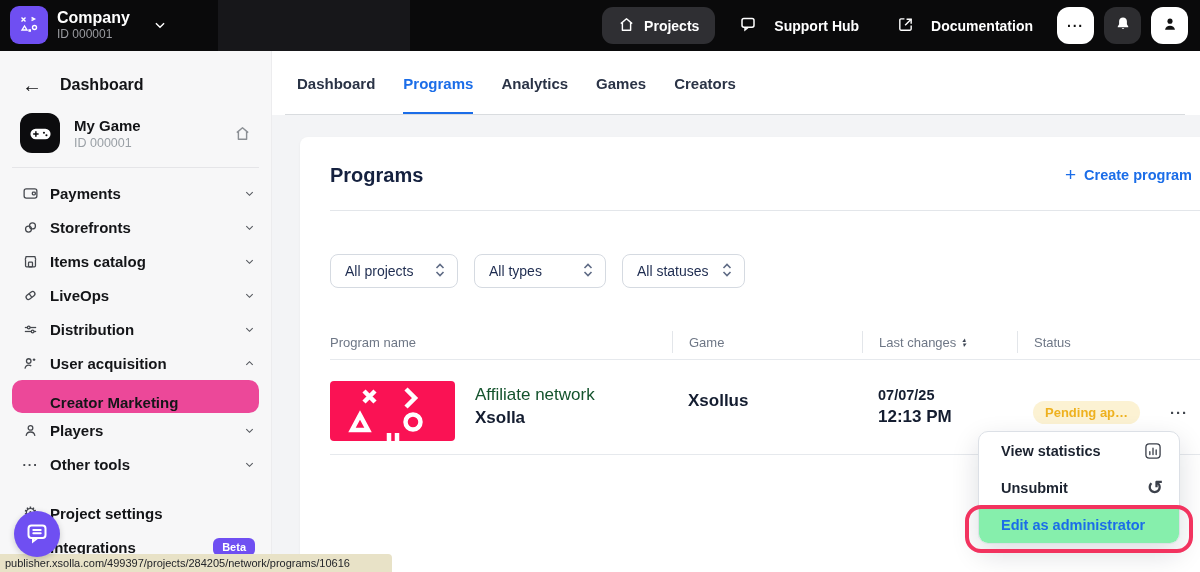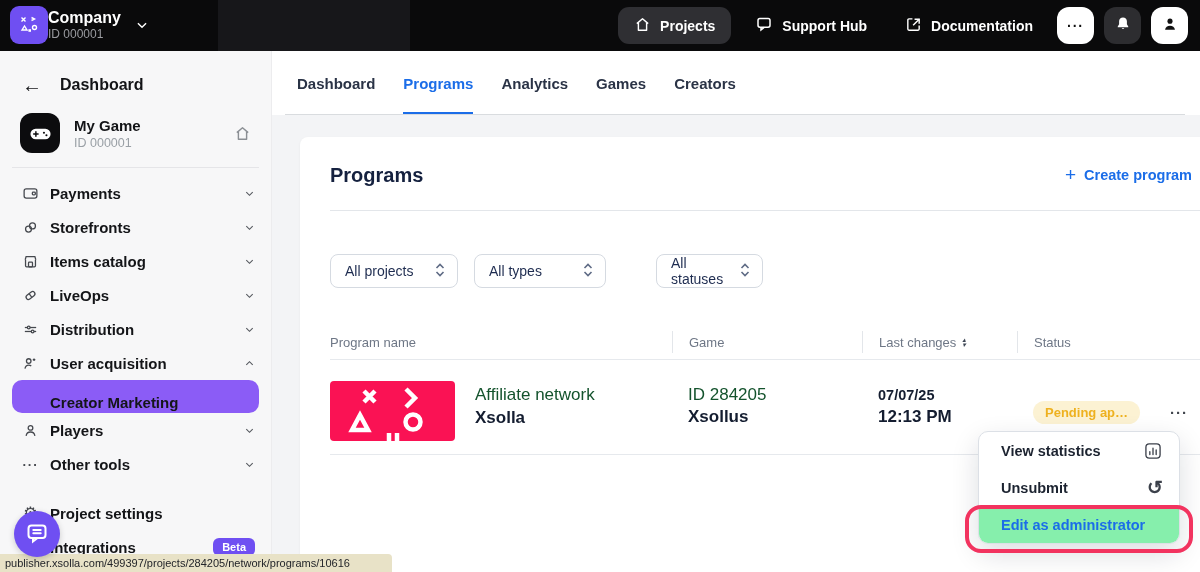--- a/index.html
+++ b/index.html
@@ -3,29 +3,29 @@
 <meta charset="utf-8">
 <style>
   html,body{margin:0;padding:0;background:#fff;}
   *{box-sizing:border-box;}
   .page{position:relative;width:1200px;height:572px;overflow:hidden;
         font-family:"Liberation Sans",sans-serif;background:#f3f4f6;}
 
   
   .topbar{position:absolute;left:0;top:0;width:1200px;height:51px;background:#0a0a0b;z-index:10;}
   .topbar-ghost{position:absolute;left:218px;top:0;width:192px;height:51px;background:#17171a;}
-  .brand{position:absolute;left:10px;top:6px;display:flex;align-items:center;cursor:pointer;}
+  .brand{position:absolute;left:10px;top:6px;display:flex;align-items:center;gap:9px;cursor:pointer;}
   .brand-logo{width:38px;height:38px;border-radius:9px;background:#6f4ff2;display:flex;align-items:center;justify-content:center;}
   .brand-name{color:#fff;font-size:16px;font-weight:700;line-height:19px;}
   .brand-id{color:#9b9ca1;font-size:12px;line-height:15px;}
   .brand-chev{margin-left:14px;display:flex;}
   .topnav{position:absolute;right:12px;top:0;height:51px;display:flex;align-items:center;gap:10px;}
   .topnav-btn{display:flex;align-items:center;gap:9px;background:#2f2f33;border:none;color:#fff;
               font-family:inherit;font-size:14px;font-weight:700;height:37px;padding:0 16px;border-radius:11px;cursor:pointer;}
-  .topnav-link{display:flex;align-items:center;gap:9px;background:none;border:none;color:#fff;
+  .topnav-link{display:flex;align-items:center;gap:17px;background:none;border:none;color:#fff;
               font-family:inherit;font-size:14px;font-weight:700;padding:0 14px;height:37px;cursor:pointer;}
   .icon-btn{width:37px;height:37px;border-radius:12px;border:none;display:flex;align-items:center;justify-content:center;cursor:pointer;padding:0;}
   .icon-btn.light{background:#fff;color:#111;}
   .icon-btn.dark{background:#2d2d30;color:#fff;}
   .dots-glyph{font-weight:700;font-size:14px;letter-spacing:1px;line-height:10px;}
 
   
   .sidebar{position:absolute;left:0;top:51px;width:272px;bottom:0;background:#f7f7f8;border-right:1px solid #ececee;z-index:5;}
   .back-row{display:flex;align-items:center;gap:18px;padding:24px 0 0 22px;cursor:pointer;}
   .back-arrow{font-size:20px;color:#121316;line-height:20px;}
@@ -34,21 +34,21 @@
   .game-logo{width:40px;height:40px;border-radius:12px;background:#0c0c0e;display:flex;align-items:center;justify-content:center;}
   .game-name{font-size:15px;font-weight:700;color:#121316;line-height:19px;}
   .game-id{font-size:12.5px;color:#9aa0a6;line-height:16px;}
   .game-home{margin-left:auto;color:#8b8f94;display:flex;}
   .sb-divider{height:1px;background:#e5e5e8;margin:14px 12px 0 12px;}
   .sb-nav{margin-top:8px;}
   .sb-item{display:flex;align-items:center;height:34px;padding:0 16px 0 22px;cursor:pointer;color:#141518;}
   .sb-ic{width:17px;display:flex;justify-content:center;color:#45484e;flex:none;}
   .sb-label{margin-left:11px;font-size:15px;font-weight:600;}
   .sb-chev{margin-left:auto;display:flex;color:#55585e;}
-  .sb-item.selected{background:#8b5cf6;border-radius:10px;margin:0 12px;padding:12px 4px 0 10px;height:33px;}
+  .sb-item.selected{background:#ec4899;border-radius:10px;margin:0 12px;padding:12px 4px 0 10px;height:33px;}
   .sb-footer{margin-top:15px;}
   .beta-badge{margin-left:auto;background:#6f4ff2;color:#fff;font-size:11px;font-weight:700;
               padding:3px 9px;border-radius:6px;}
   .dots-ic{font-weight:700;font-size:13px;letter-spacing:1px;color:#45484e;}
   .gear-ic{font-size:16px;color:#45484e;line-height:16px;}
 
   
   .main-top{position:absolute;left:272px;top:51px;width:928px;height:64px;background:#fff;z-index:1;}
   .tabs{display:flex;align-items:stretch;gap:28px;height:100%;padding-left:25px;}
   .tab{display:flex;align-items:center;font-size:15px;font-weight:600;color:#2a3346;cursor:pointer;
@@ -60,21 +60,21 @@
         box-shadow:0 1px 3px rgba(16,24,40,.05);z-index:2;}
   .card-header{position:absolute;left:30px;right:8px;top:20px;height:36px;display:flex;align-items:center;justify-content:space-between;}
   .card-title{font-size:20px;font-weight:700;color:#15213f;}
   .create-link{display:flex;align-items:center;gap:8px;background:none;border:none;color:#1b6de8;
                font-family:inherit;font-size:14.5px;font-weight:600;cursor:pointer;padding:0;}
   .create-plus{font-size:19px;font-weight:400;line-height:18px;}
   .card-divider{position:absolute;left:30px;right:0;top:73px;height:1px;background:#e3e6ea;}
   .filters{position:absolute;left:30px;top:117px;display:flex;gap:16px;}
   .filter{height:34px;border:1px solid #d5dae1;border-radius:8px;background:#fff;display:flex;align-items:center;
           justify-content:space-between;padding:0 12px 0 14px;font-size:14px;font-weight:500;color:#1e2c50;cursor:pointer;}
-  .f1{width:128px;}.f2{width:132px;}.f3{width:107px;margin-left:34px;}
+  .f1{width:128px;}.f2{width:132px;}.f3{width:123px;}
 
   .table{position:absolute;left:30px;right:0;top:188px;}
   .t-row{display:grid;grid-template-columns:342px 190px 155px 1fr;}
   .t-head{height:35px;border-bottom:1px solid #e6e9ed;color:#6e7786;font-size:13px;align-items:center;}
   .t-head > div{display:flex;align-items:center;height:22px;}
   .t-head .tc2,.t-head .tc3,.t-head .tc4{border-left:1px solid #e3e6ea;padding-left:16px;}
   .sort-ic{display:inline-flex;flex-direction:column;margin-left:6px;font-size:7px;line-height:5px;color:#3c4554;}
   .t-body{height:95px;border-bottom:1px solid #e6e9ed;cursor:pointer;}
   .cell1{display:flex;gap:20px;padding-top:21px;}
   .row-logo{width:125px;height:60px;border-radius:4px;background:#fa1254;flex:none;overflow:hidden;}
@@ -413,21 +413,20 @@
               <circle cx="83" cy="41" r="7.5"></circle>
               <path d="M59 52v10M67 52v10"></path>
             </svg>
           </div>
           <div class="cell-lines">
             <div class="line-muted">Affiliate network</div>
             <div class="line-dark">Xsolla</div>
           </div>
         </div>
         <div class="cell2">
-          <div class="line-muted">ID 284205</div>
           <div class="line-dark">Xsollus</div>
         </div>
         <div class="cell3">
           <div class="line-first">07/07/25</div>
           <div class="line-dark">12:13 PM</div>
         </div>
         <div class="cell4">
           <span class="status-badge">Pending ap…</span>
           <span class="row-dots">···</span>
         </div>

